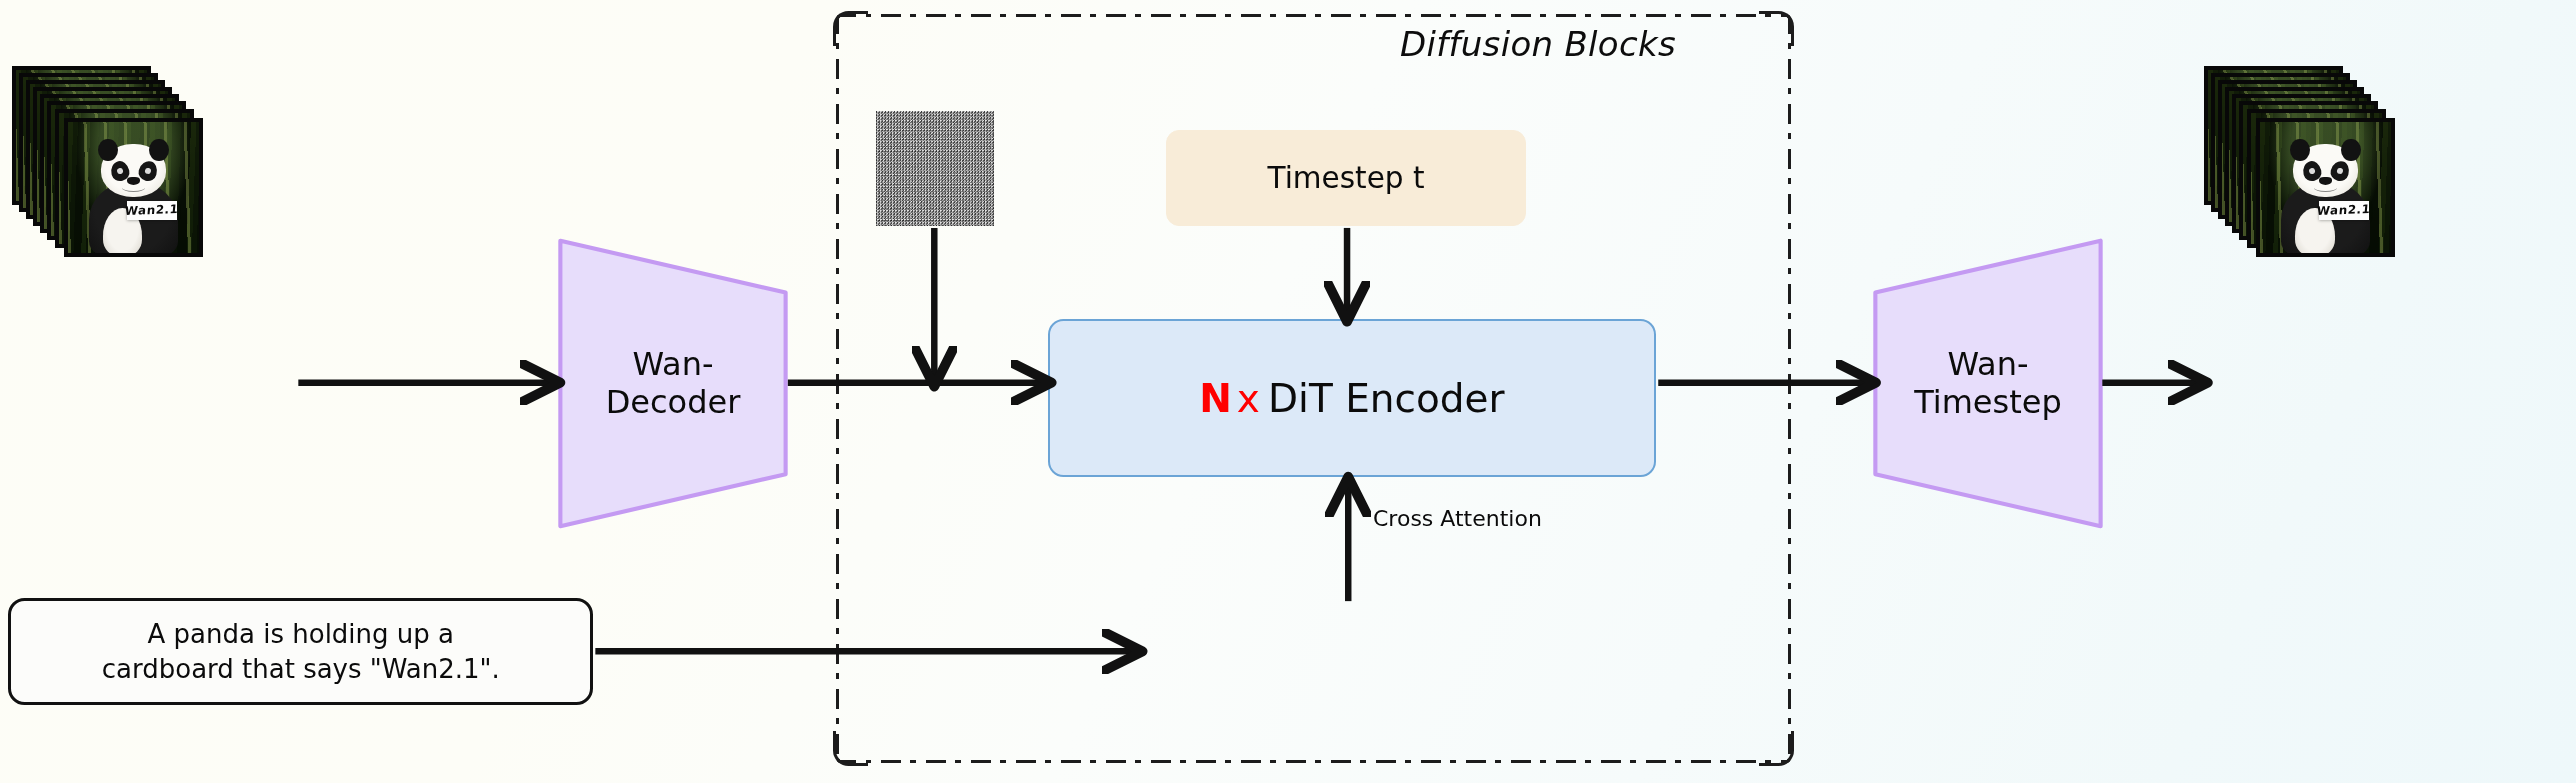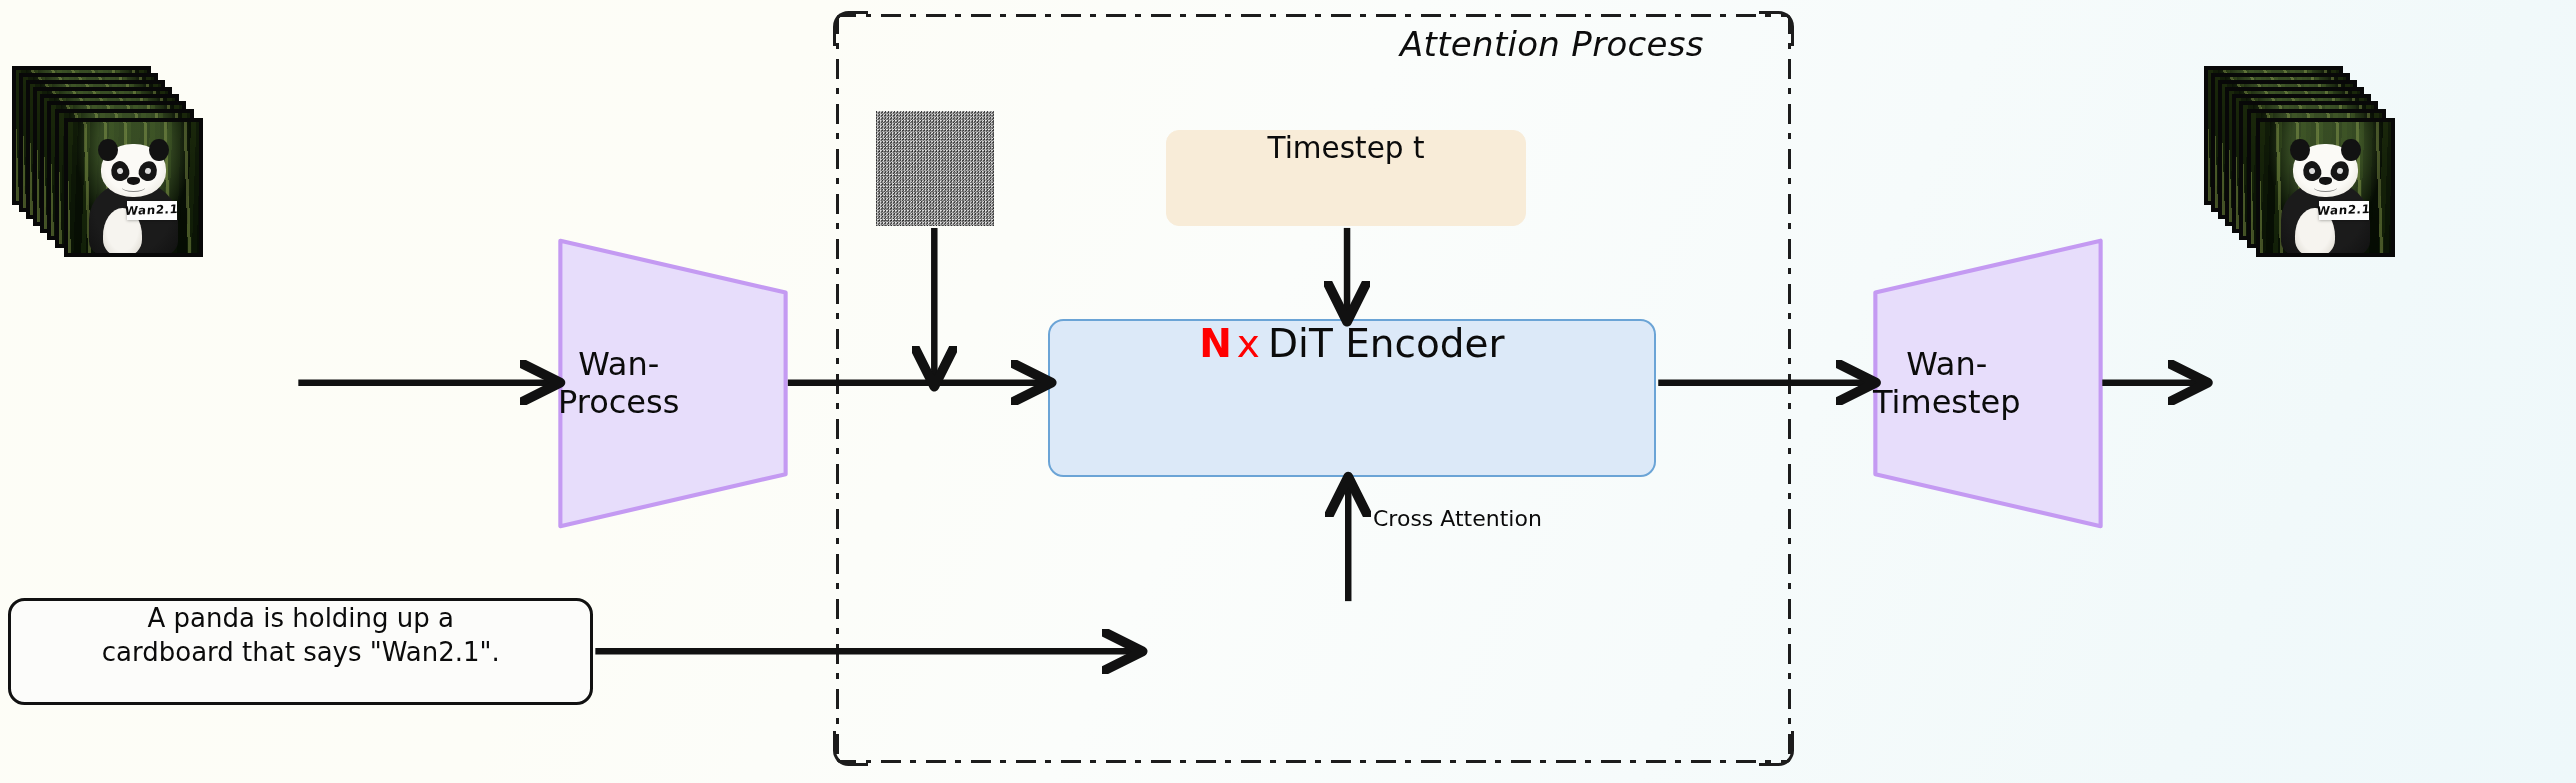--- a/index.html
+++ b/index.html
@@ -165,33 +165,34 @@
   }
 
   
   .trapz { position: absolute; }
   .trapz svg { position: absolute; inset: 0; overflow: visible; }
   .trapz .tlabel {
     position: absolute;
     inset: 0;
     display: flex;
     align-items: center;
-    justify-content: flex-start;
+    justify-content: center;
     text-align: center;
     font-size: 32px;
     color: #0b0b0b;
     line-height: 1.18;
     pointer-events: none;
   }
 
   
   .node {
     position: absolute;
     box-sizing: border-box;
     display: flex;
+    align-items: center;
     justify-content: center;
     text-align: center;
     color: #0b0b0b;
   }
   .node-dit {
     left: 1048px; top: 319px;
     width: 608px; height: 158px;
     background: #dce9f8;
     border: 2.4px solid #6ba4d6;
     border-radius: 15.4px;
@@ -263,21 +264,21 @@
 <body>
 
 <div id="stage">
 
   <div class="abs diffusion-box">
     <div class="diffusion-corner dc-tl"></div>
     <div class="diffusion-corner dc-tr"></div>
     <div class="diffusion-corner dc-bl"></div>
     <div class="diffusion-corner dc-br"></div>
   </div>
-  <div class="abs diffusion-title">Attention Process</div>
+  <div class="abs diffusion-title">Diffusion Blocks</div>
 
   <div class="frame-stack" style="left:11.8px; top:66px; width:278px; height:148px;">
     <div class="frame" style="left:0px;   top:0px;   width:139px; height:139px;">
         <div class="panda-art">
           <div class="bg-bamboo"></div>
         </div>
       </div>
     <div class="frame" style="left:7px;  top:7px;  width:139px; height:139px;">
         <div class="panda-art">
           <div class="bg-bamboo"></div>
@@ -332,21 +333,21 @@
     </div>
   </div>
 
   <div class="trapz" style="left:558px; top:236px; width:230px; height:295px;">
     <svg viewBox="0 0 390 500" preserveAspectRatio="none">
       <polygon points="4,8 386,96 386,404 4,492" fill="#e7ddfb" stroke="#c49af2" stroke-width="7" stroke-linejoin="round"></polygon>
     </svg>
     <div class="tlabel">
       <div>
         <div>Wan-</div>
-        <div>Process</div>
+        <div>Decoder</div>
       </div>
     </div>
   </div>
 
   <div class="noise-patch"></div>
 
   <div class="node node-timestep">
     <span>Timestep t</span>
   </div>
 

